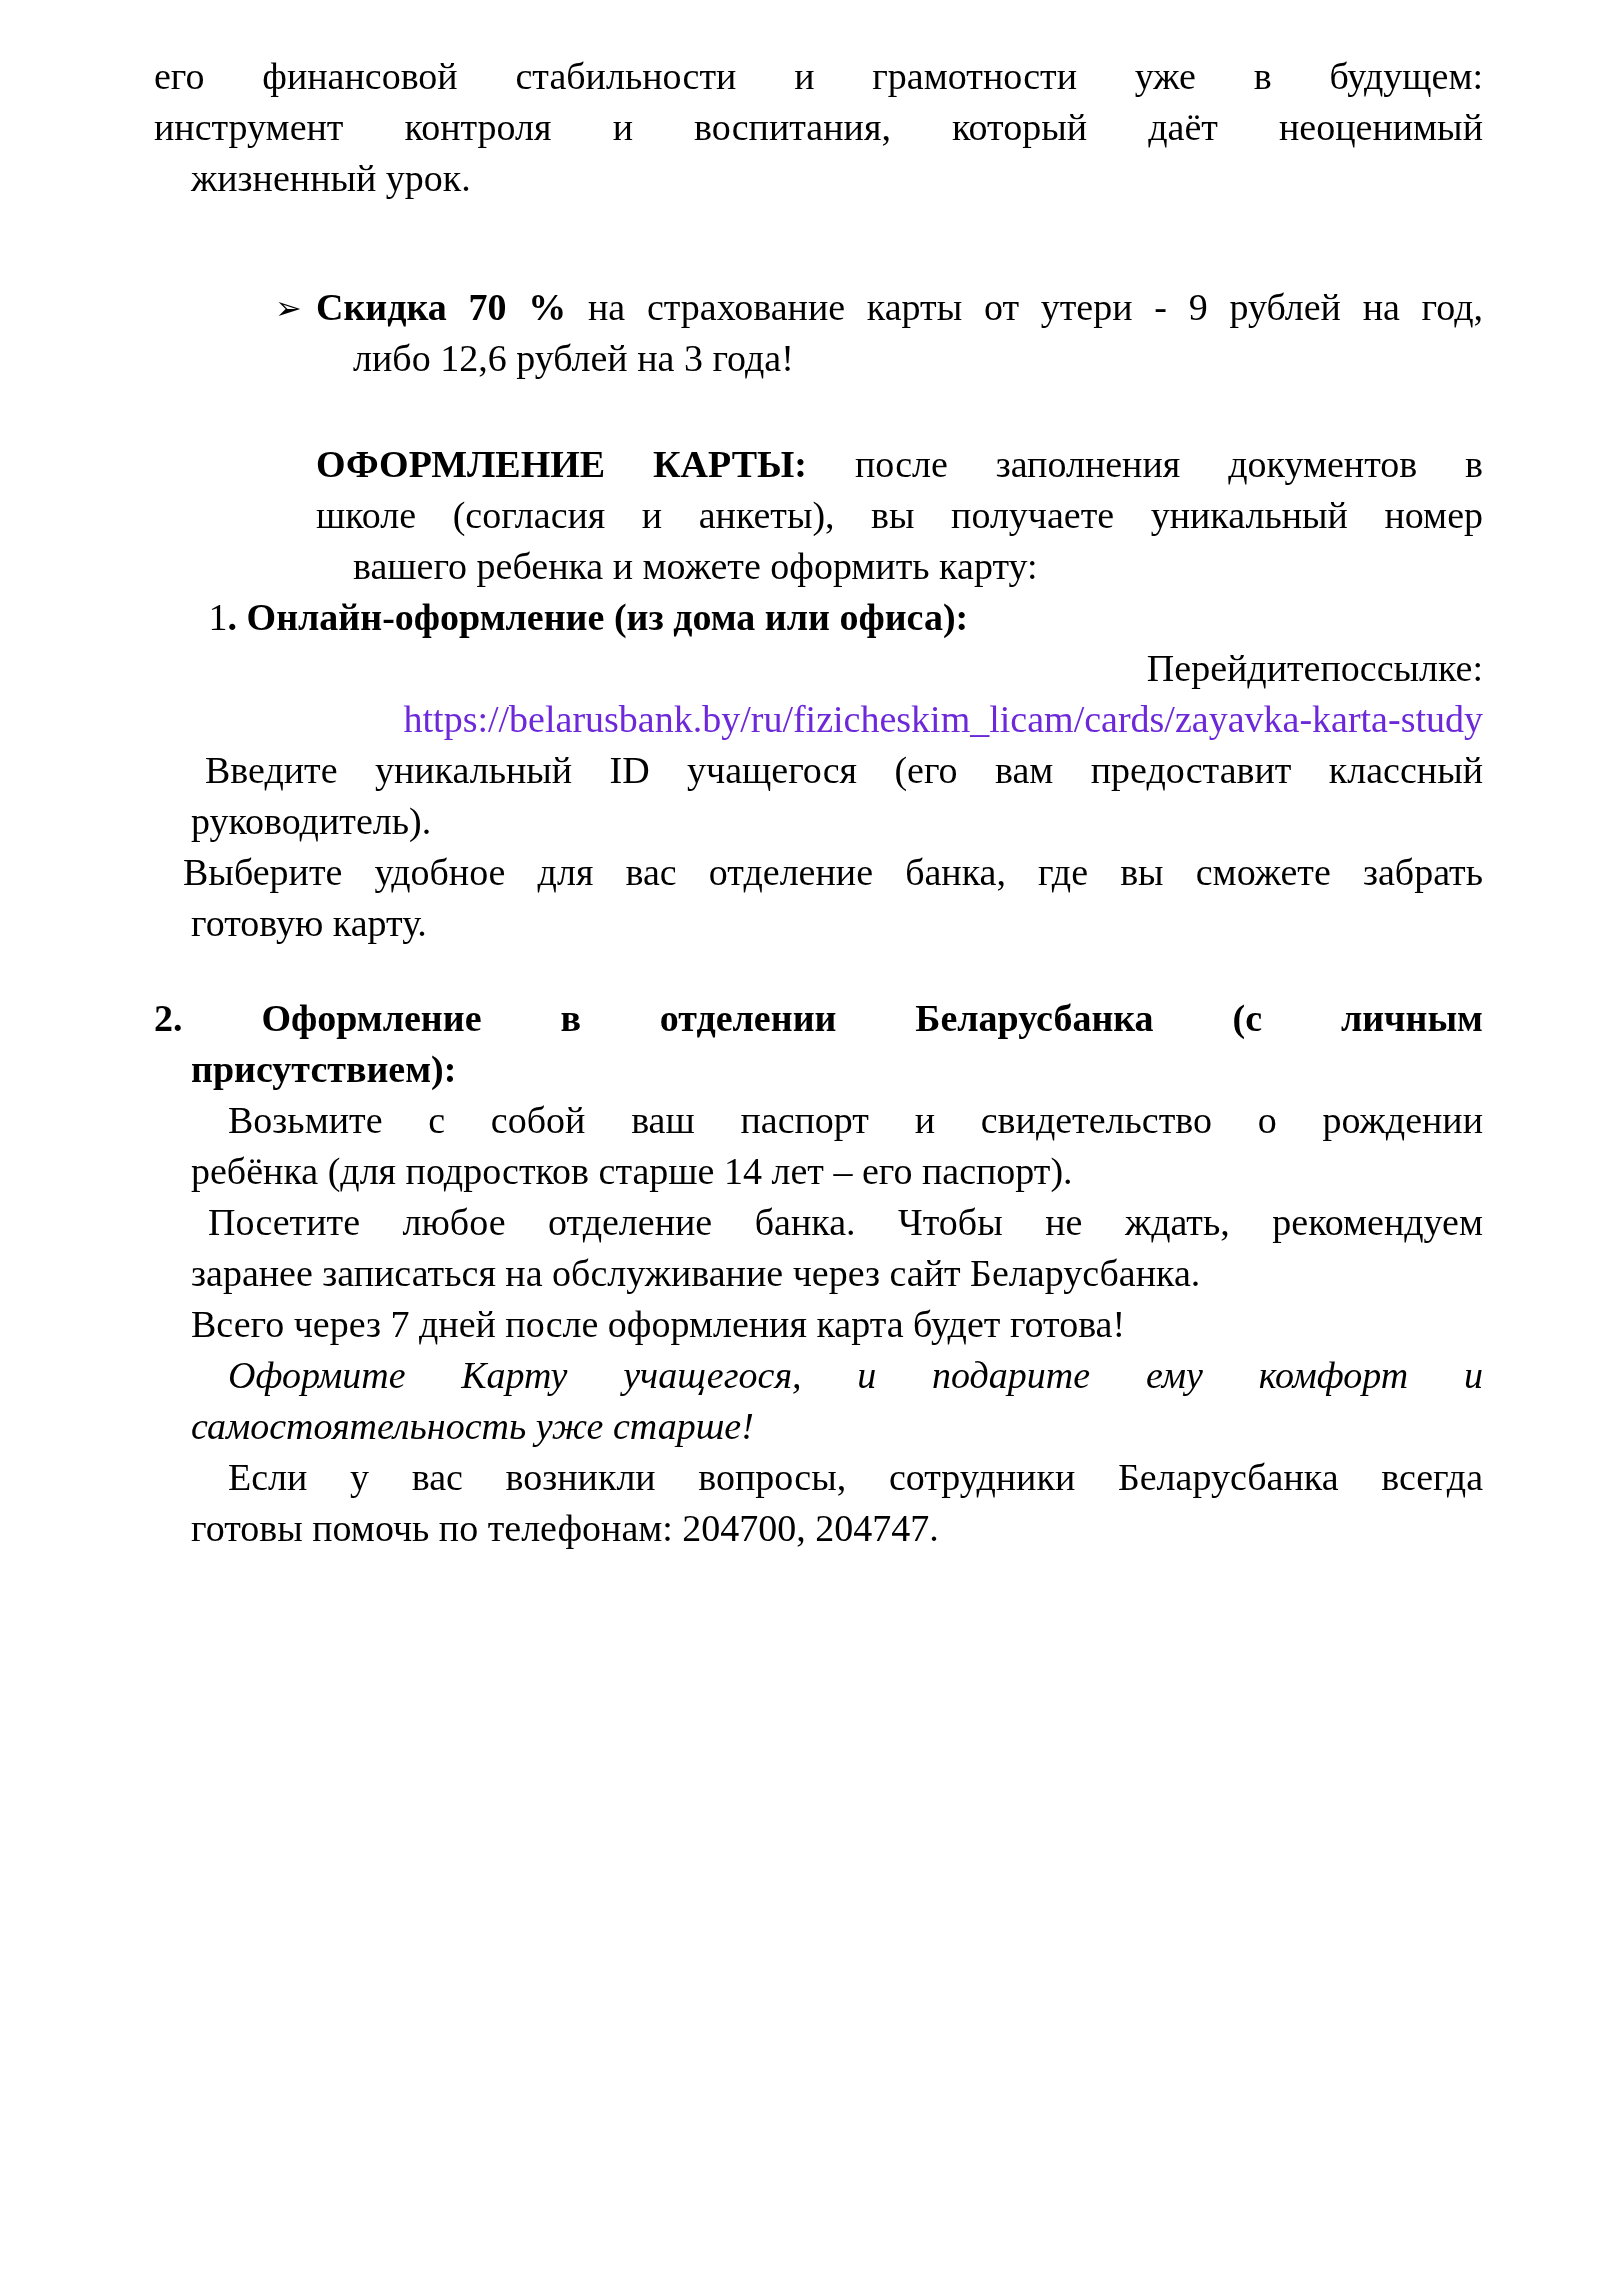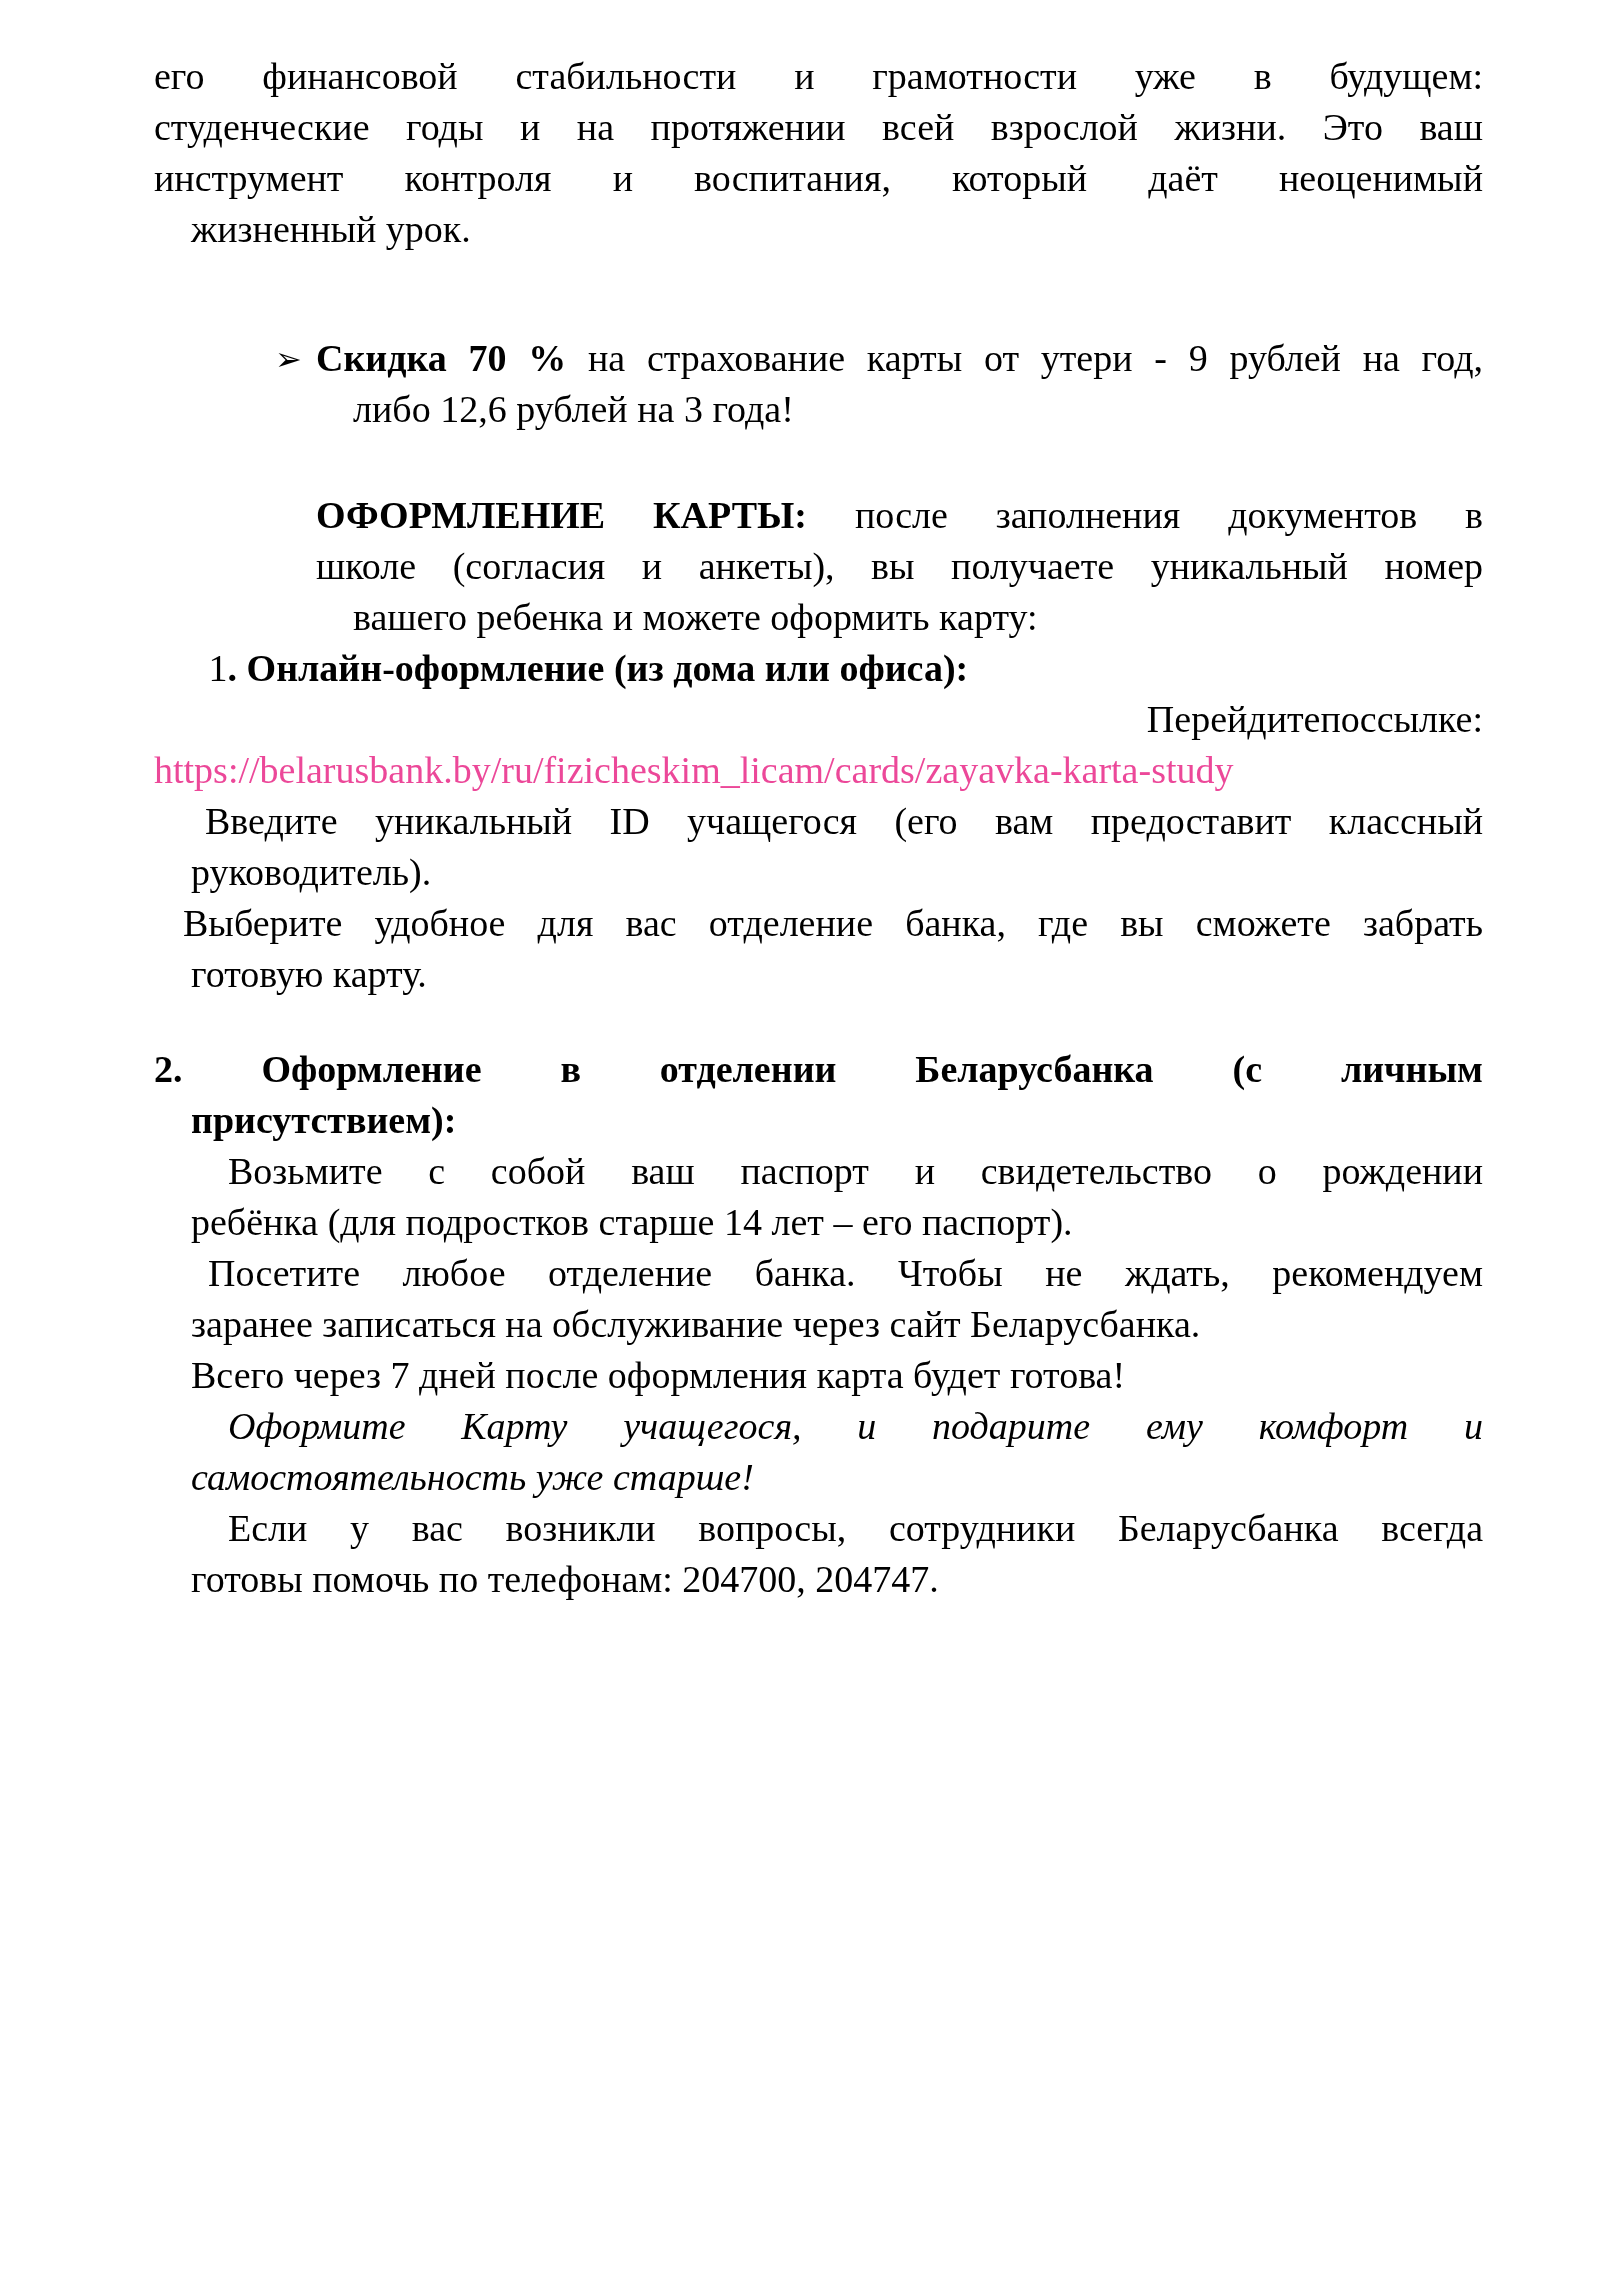--- a/index.html
+++ b/index.html
@@ -61,38 +61,37 @@
   }
   .item1 {
     margin-left: 17.6px;
   }
   .goto-row {
     display: flex;
     justify-content: flex-end;
     padding-left: 27.4px;
   }
   .link-line {
-    color: #ec4899;
-    text-align: left;
+    color: #6d28d9;
+    text-align: right;
   }
   .item2 {
     font-weight: bold;
     margin-top: 44px;
   }
   .cta { font-style: italic; }
   b { font-weight: bold; }
 </style>
 </head>
 <body>
 
 <div class="page">
 
   <div class="para">
       <div class="line">его финансовой стабильности и грамотности уже в будущем:</div>
-      <div class="line">студенческие годы и на протяжении всей взрослой жизни. Это ваш</div>
       <div class="line">инструмент контроля и воспитания, который даёт неоценимый</div>
       <div class="line last">жизненный урок.</div>
     </div>
 
   <div class="bullet">
     <span class="bullet-marker">➢</span>
     <div class="line"><b>Скидка 70 %</b><span> на страхование карты от утери - 9 рублей на год,</span></div>
     <div class="line last">либо 12,6 рублей на 3 года!</div>
   </div>
 

